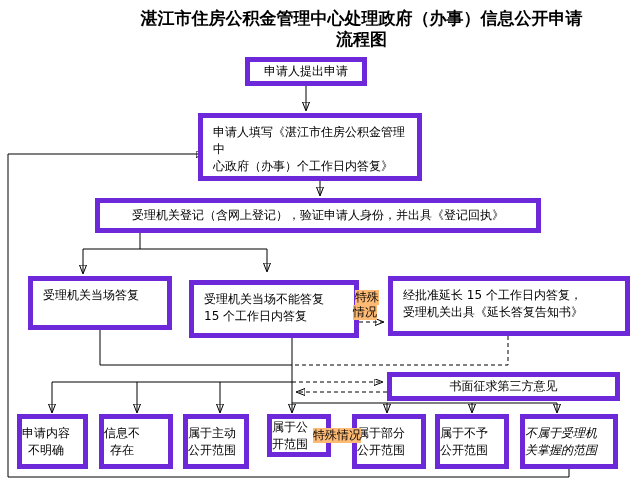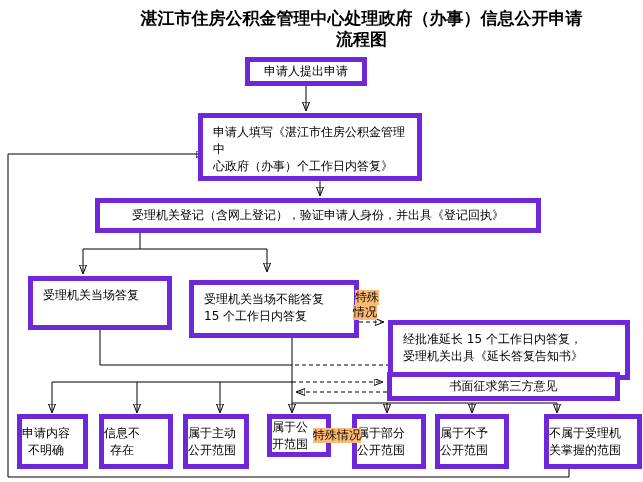--- a/index.html
+++ b/index.html
@@ -100,21 +100,21 @@
     </div>
   </div>
 
   <div class="node topleft" style="left:182px;top:280px;width:170px;height:58px;margin-left:7px;">
     <div class="inner">
       <div>受理机关当场不能答复</div>
       <div>15 个工作日内答复</div>
     </div>
   </div>
 
-  <div class="node topleft" style="left:388px;top:276px;width:242px;height:60px;margin-top:44px;">
+  <div class="node topleft" style="left:388px;top:276px;width:242px;height:60px;">
     <div class="inner">
       <div>经批准延长 15 个工作日内答复，</div>
       <div>受理机关出具《延长答复告知书》</div>
     </div>
   </div>
 
   <div class="node center" style="left:387px;top:372px;width:233px;height:29px;">
     <span>书面征求第三方意见</span>
   </div>
 
@@ -153,21 +153,21 @@
     </div>
   </div>
 
   <div class="node outcome" style="left:435px;top:414px;width:74px;height:55px;">
     <div>
       <div>属于不予</div>
       <div>公开范围</div>
     </div>
   </div>
 
-  <div class="node outcome" style="left:544px;top:414px;width:98px;height:55px;">
+  <div class="node outcome" style="left:520px;top:414px;width:98px;height:55px;font-style:italic;">
     <div>
       <div>不属于受理机</div>
       <div>关掌握的范围</div>
     </div>
   </div>
 
   <div class="lbl" style="left:355px;top:290px;">特殊</div>
   <div class="lbl" style="left:353px;top:305px;">情况</div>
   <div class="lbl" style="left:313px;top:380px;margin-top:48px;">特殊情况</div>
 

